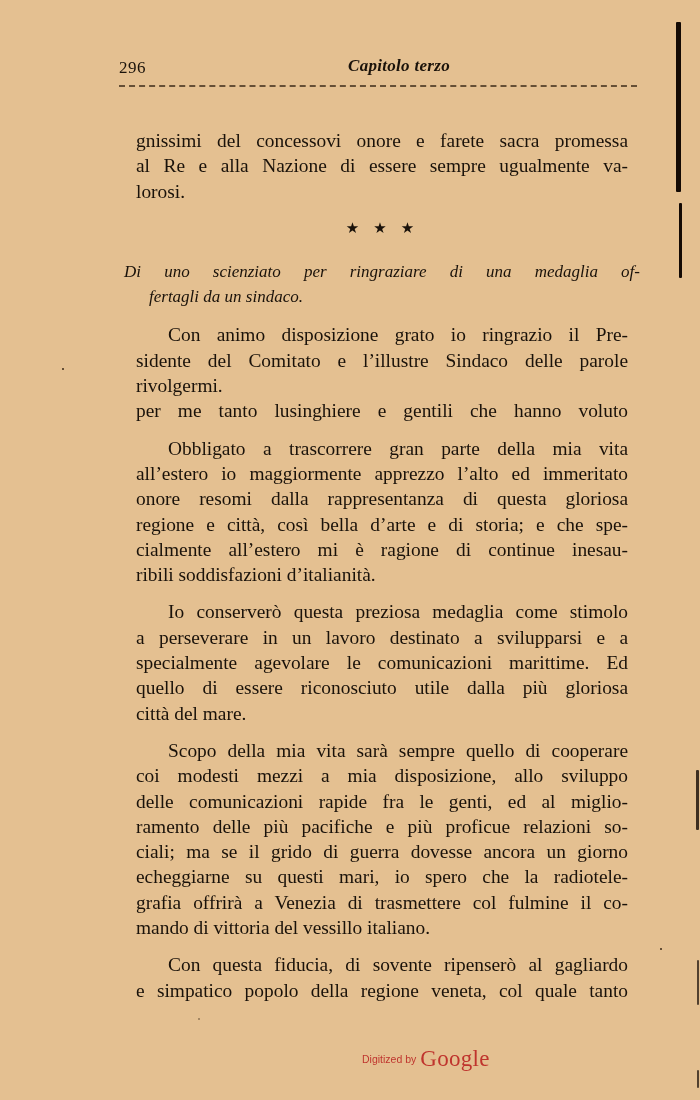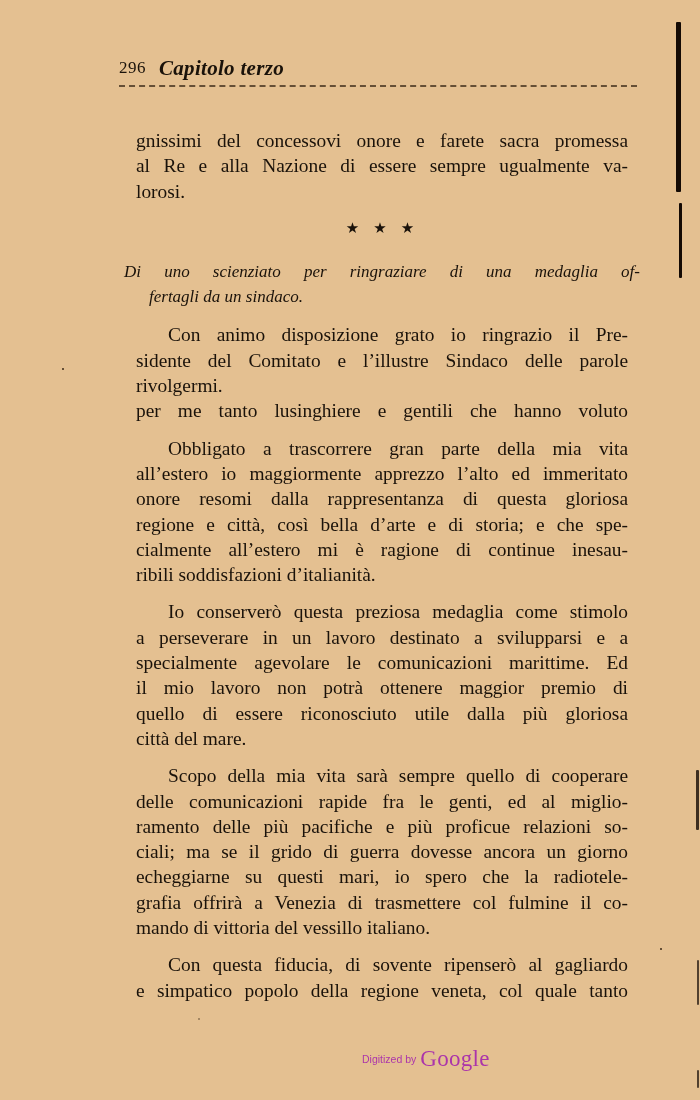--- a/index.html
+++ b/index.html
@@ -35,24 +35,24 @@
       left: 0;
       top: 2px;
       font-size: 17px;
       letter-spacing: 0.5px;
     }
     .chapter-title {
       position: absolute;
       left: 0;
       right: 0;
       top: 0;
-      text-align: left;
+      text-align: center;
       font-style: italic;
       font-weight: bold;
-      font-size: 21px;
+      font-size: 17px;
       letter-spacing: 0.3px;
       padding-left: 40px;
     }
     .head-rule {
       position: absolute;
       left: 119px;
       top: 85px;
       width: 518px;
       height: 0;
       border-top: 2px dashed #3b2a18;
@@ -116,21 +116,21 @@
       position: absolute;
       width: 2px;
       height: 2px;
       background: #3b2a18;
       border-radius: 1px;
     }
     .watermark {
       position: absolute;
       left: 362px;
       top: 1046px;
-      color: #a21caf;
+      color: #b91c1c;
       opacity: 0.85;
       white-space: nowrap;
     }
     .watermark .small {
       font-family: "Liberation Sans", "DejaVu Sans", sans-serif;
       font-size: 10.5px;
       vertical-align: 3px;
     }
     .watermark .brand {
       font-family: "Liberation Serif", "DejaVu Serif", serif;
@@ -177,27 +177,27 @@
       <span class="line">onore resomi dalla rappresentanza di questa gloriosa</span>
       <span class="line">regione e città, così bella d’arte e di storia; e che spe-</span>
       <span class="line">cialmente all’estero mi è ragione di continue inesau-</span>
       <span class="line last">ribili soddisfazioni d’italianità.</span>
     </div>
 
     <div class="para">
       <span class="line indent">Io conserverò questa preziosa medaglia come stimolo</span>
       <span class="line">a perseverare in un lavoro destinato a svilupparsi e a</span>
       <span class="line">specialmente agevolare le comunicazioni marittime. Ed</span>
-      <span class="line">il mio lavoro non potrà ottenere maggior premio di</span>
       <span class="line">quello di essere riconosciuto utile dalla più gloriosa</span>
       <span class="line last">città del mare.</span>
     </div>
 
     <div class="para">
       <span class="line indent">Scopo della mia vita sarà sempre quello di cooperare</span>
+      <span class="line">coi modesti mezzi a mia disposizione, allo sviluppo</span>
       <span class="line">delle comunicazioni rapide fra le genti, ed al miglio-</span>
       <span class="line">ramento delle più pacifiche e più proficue relazioni so-</span>
       <span class="line">ciali; ma se il grido di guerra dovesse ancora un giorno</span>
       <span class="line">echeggiarne su questi mari, io spero che la radiotele-</span>
       <span class="line">grafia offrirà a Venezia di trasmettere col fulmine il co-</span>
       <span class="line last">mando di vittoria del vessillo italiano.</span>
     </div>
 
     <div class="para">
       <span class="line indent">Con questa fiducia, di sovente ripenserò al gagliardo</span>

